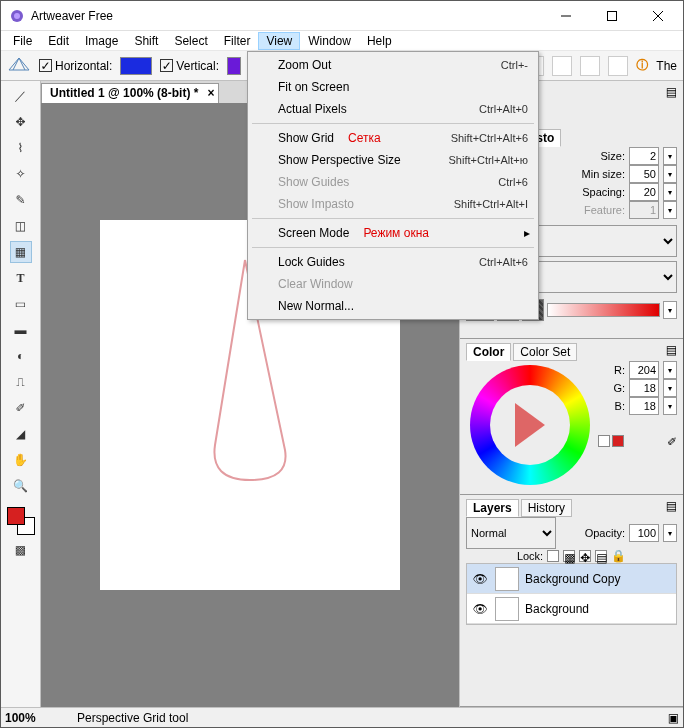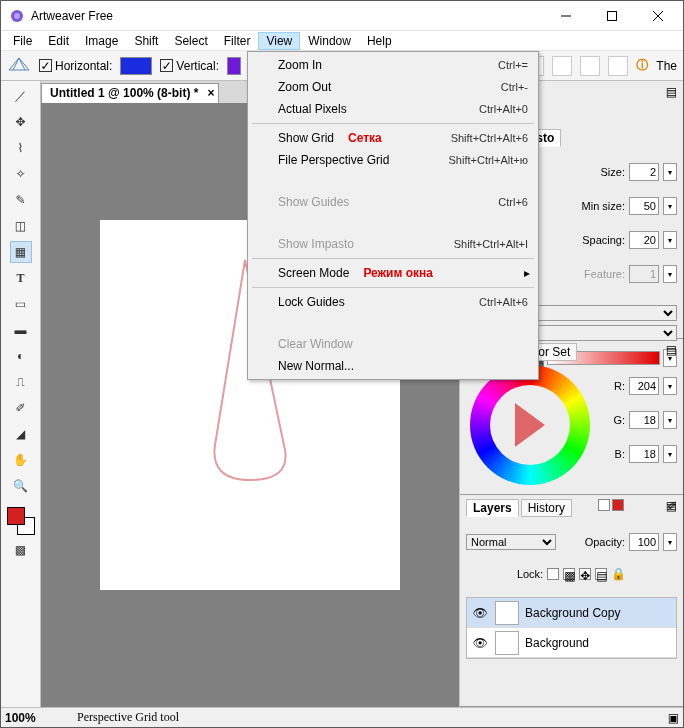--- a/index.html
+++ b/index.html
@@ -33,32 +33,32 @@
 .canvas-area { position: relative; flex: 1; background: #808080; display: flex; flex-direction: column; }
 .tab-row { height: 22px; background: #d8d8d8; display: flex; align-items: flex-end; }
 .doc-tab { height: 20px; background: #fff; border: 1px solid #999; border-bottom: none; padding: 2px 20px 2px 8px; position: relative; font-weight: bold; font-size: 11px; }
 .doc-tab .close { position: absolute; right: 4px; top: 2px; }
 .canvas-holder { flex: 1; display: flex; align-items: center; justify-content: center; overflow: hidden; }
 .canvas { width: 300px; height: 370px; background: #fff; position: relative; }
 .shape path { fill: none; stroke: #e39ca0; stroke-width: 2px; }
 
 .statusbar { height: 20px; background: #f0f0f0; border-top: 1px solid #c0c0c0; display: flex; align-items: center; padding: 0 4px; gap: 12px; font-size: 11px; }
 .statusbar .zoom { width: 60px; font-weight: bold; }
-.statusbar .toolname { flex: 1; font-family: Liberation Serif, serif; }
+.statusbar .toolname { flex: 1; }
 
 .rightpanels { width: 224px; background: #ededed; border-left: 1px solid #c0c0c0; display: flex; flex-direction: column; overflow: hidden; }
 .panel { border-bottom: 1px solid #999; padding: 4px 6px; font-size: 11px; }
 .panel .tabs { display: flex; gap: 2px; }
 .panel .tabs .ptab { background: #f8f8f8; border: 1px solid #bbb; padding: 1px 6px; }
 .panel .tabs .ptab.active { background: #fff; border-bottom-color: #fff; font-weight: bold; }
-.panel .row { display: flex; align-items: center; justify-content: flex-end; gap: 4px; margin: 16px 0; }
+.panel .row { display: flex; align-items: center; justify-content: flex-end; gap: 4px; margin: 0 0; }
 .panel .row label { font-size: 11px; }
 .panel input[type=text] { width: 30px; height: 18px; border: 1px solid #999; text-align: right; font-size: 11px; padding-right: 2px; }
 .panel .spin { width: 14px; height: 18px; border: 1px solid #999; background: #fff; display: flex; align-items: center; justify-content: center; font-size: 8px; }
-.panel select { border: 1px solid #999; height: 16px; font-size: 11px; width: 100%; }
+.panel select { border: 1px solid #999; height: 32px; font-size: 11px; width: 100%; }
 .panel .gradbar { height: 14px; width: 100%; background: linear-gradient(90deg, #fff, #e00000); border: 1px solid #999; }
 
 .colorwheel { position: relative; width: 120px; height: 120px; margin: 4px; }
 .colorwheel .hue { width: 120px; height: 120px; border-radius: 50%; background: conic-gradient(red, yellow, lime, cyan, blue, magenta, red); }
 .colorwheel .inner { position: absolute; left: 20px; top: 20px; width: 80px; height: 80px; border-radius: 50%; background: #ededed; display: flex; align-items: center; justify-content: center; }
 .colorwheel .tri { width: 0; height: 0; border-left: 30px solid #fff; border-top: 22px solid transparent; border-bottom: 22px solid transparent; transform: rotate(0deg); position: relative;}
 .colorwheel .tri::after { content:''; position: absolute; left: -30px; top: -22px; width:0; height:0; border-left: 30px solid rgba(200,0,0,0.6); border-top: 22px solid transparent; border-bottom: 22px solid transparent; mix-blend-mode: multiply;}
 
 .color-panel-body { display: flex; gap: 4px; }
 .rgb-col { flex: 1; }
@@ -76,23 +76,23 @@
   background: #f0f0f0;
   border: 1px solid #a0a0a0;
   box-shadow: 2px 2px 4px rgba(0,0,0,0.25);
   z-index: 1000;
   padding: 2px;
 }
 .dropdown-menu .mi { display: flex; align-items: center; height: 22px; padding: 0 8px 0 28px; position: relative; }
 .dropdown-menu .mi .label { flex: 1; }
 .dropdown-menu .mi .shortcut { color: #333; font-size: 11px; }
 .dropdown-menu .mi .arrow { position: absolute; right: 6px; }
-.dropdown-menu .mi.disabled { color: #9a9a9a; margin-top: 20px; }
+.dropdown-menu .mi.disabled { color: #9a9a9a; }
 .dropdown-menu .sep { height: 1px; background: #c8c8c8; margin: 3px 2px; }
-.dropdown-menu .annot { color: #e00000; font-weight: bold; margin-left: 14px; font-size: 12px; }
+.dropdown-menu .annot { color: #e00000; font-weight: normal; margin-left: 14px; font-size: 12px; }
 .tiny-sq { width: 12px; height: 12px; border: 1px solid #888; background:#fff; display:inline-block;}
 </style>
 </head>
 <body>
 
 <div class="titlebar">
   <span class="appicon">
     <svg viewBox="0 0 16 16">
         <circle cx="8" cy="8" r="6" fill="#7a5bcf"></circle>
         <circle cx="8" cy="8" r="3" fill="#b89bff"></circle>
@@ -330,38 +330,37 @@
 </div>
 
 <div class="statusbar">
   <span class="zoom">100%</span>
   <span class="toolname">Perspective Grid tool</span>
   <span>▣</span>
 </div>
 
 <div class="dropdown-menu">
   <div class="mi">
-      <span class="label">Zoom In</span>
-      <span class="shortcut">Ctrl+=</span>
-    </div>
-  <div class="mi">
       <span class="label">Zoom Out</span>
       <span class="shortcut">Ctrl+-</span>
     </div>
   <div class="mi">
+      <span class="label">Fit on Screen</span>
+    </div>
+  <div class="mi">
       <span class="label">Actual Pixels</span>
       <span class="shortcut">Ctrl+Alt+0</span>
     </div>
   <div class="sep"></div>
   <div class="mi">
       <span class="label"><span>Show Grid</span><span class="annot">Сетка</span></span>
       <span class="shortcut">Shift+Ctrl+Alt+6</span>
     </div>
   <div class="mi">
-      <span class="label">File Perspective Grid</span>
+      <span class="label">Show Perspective Size</span>
       <span class="shortcut">Shift+Ctrl+Alt+ю</span>
     </div>
   <div class="mi disabled">
       <span class="label">Show Guides</span>
       <span class="shortcut">Ctrl+6</span>
     </div>
   <div class="mi disabled">
       <span class="label">Show Impasto</span>
       <span class="shortcut">Shift+Ctrl+Alt+I</span>
     </div>

